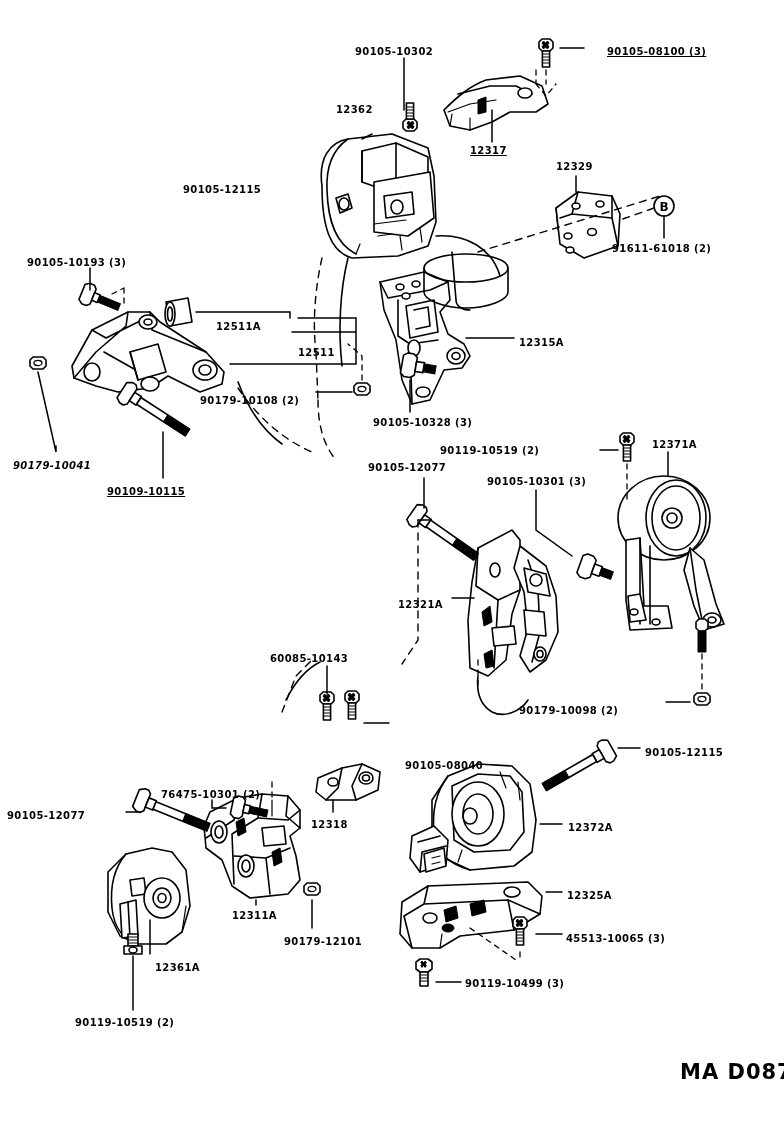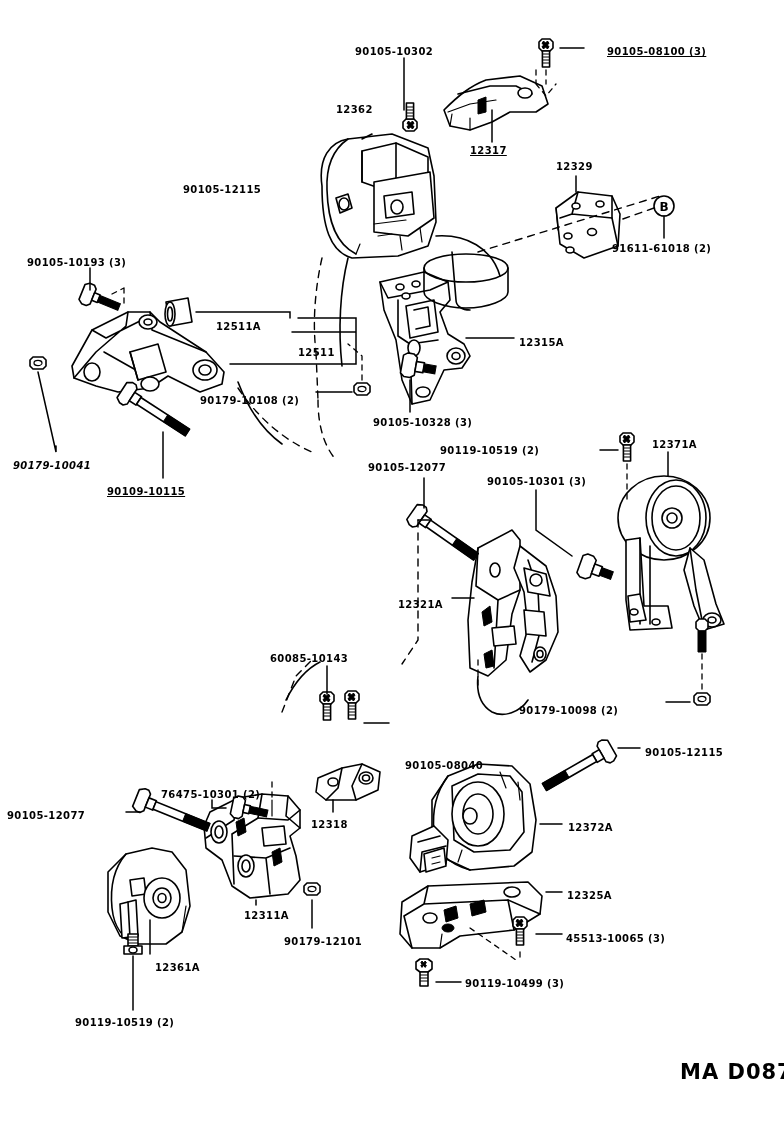--- a/index.html
+++ b/index.html
@@ -440,21 +440,21 @@
       <div class="lbl" style="left: 398px; top: 600px;">12321A</div>
       <div class="lbl" style="left: 270px; top: 654px;">60085-10143</div>
       <div class="lbl" style="left: 393px; top: 761px; margin-left: 12px;">90105-08040</div>
       <div class="lbl" style="left: 519px; top: 706px;">90179-10098 (2)</div>
       <div class="lbl" style="left: 161px; top: 790px;">76475-10301 (2)</div>
       <div class="lbl" style="left: 645px; top: 748px;">90105-12115</div>
       <div class="lbl" style="left: 7px; top: 811px;">90105-12077</div>
       <div class="lbl" style="left: 311px; top: 820px;">12318</div>
       <div class="lbl" style="left: 568px; top: 823px;">12372A</div>
       <div class="lbl" style="left: 567px; top: 891px; text-align: center;">12325A</div>
-      <div class="lbl" style="left: 244px; top: 911px;">12311A</div>
+      <div class="lbl" style="left: 232px; top: 911px;">12311A</div>
       <div class="lbl" style="left: 268px; top: 937px; margin-left: 16px;">90179-12101</div>
       <div class="lbl" style="left: 566px; top: 934px;">45513-10065 (3)</div>
       <div class="lbl" style="left: 155px; top: 963px;">12361A</div>
       <div class="lbl" style="left: 465px; top: 979px;">90119-10499 (3)</div>
       <div class="lbl" style="left: 75px; top: 1018px;">90119-10519 (2)</div>
     </div>
 
   <div class="footer" style="left:680px; top:1060px;">MA D087-C</div>
 
 </div>

